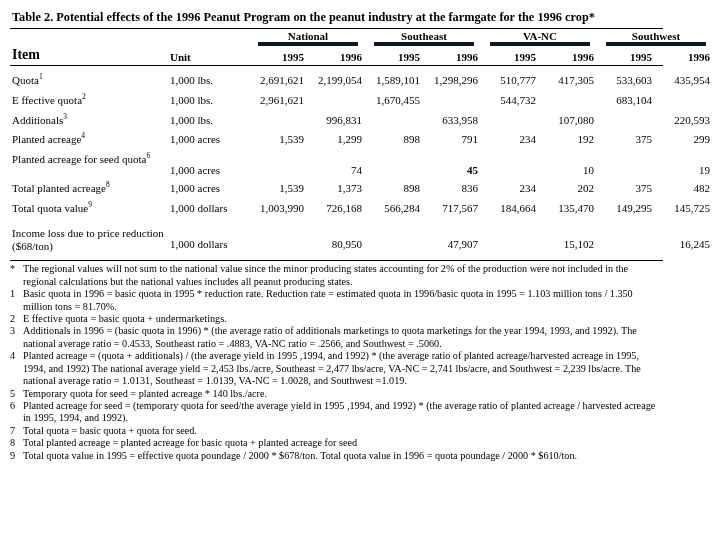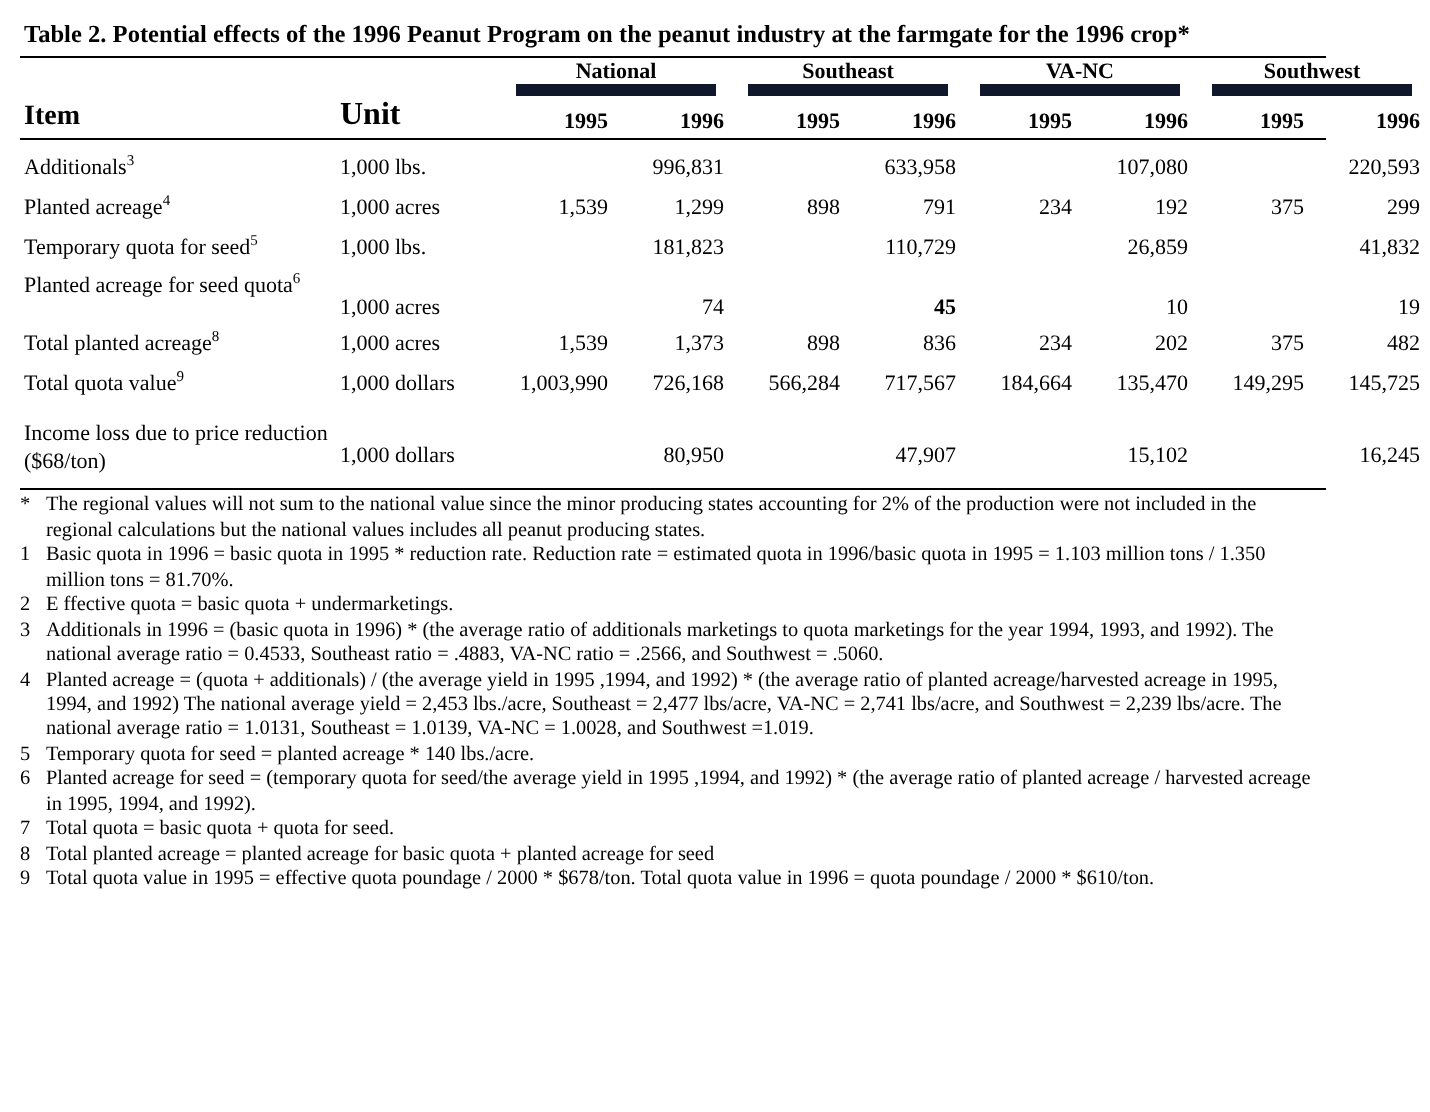--- a/index.html
+++ b/index.html
@@ -45,41 +45,41 @@
   table.main col.c-unit { width: 82px; }
   table.main col.c-num  { width: 58px; }
   .grp-head {
     text-align: center;
     font-size: 11px;
     padding: 1px 0 0 0;
     vertical-align: bottom;
   }
   .grp-head .grp-label {
     display: inline-block;
-    border-bottom: 6px solid #0f172a;
+    border-bottom: 4px solid #0f172a;
     padding: 0 2px 0px 2px;
     min-width: 96px;
     line-height: 1.1;
   }
   .yr-head {
     text-align: right;
     font-size: 11px;
     padding: 1px 4px 2px 0;
     vertical-align: bottom;
     white-space: nowrap;
   }
   .item-head {
     text-align: left;
     font-size: 14px;
     padding: 1px 0 2px 2px;
     vertical-align: bottom;
   }
   .unit-head {
     text-align: left;
-    font-size: 16px;
+    font-size: 11px;
     padding: 1px 0 2px 2px;
     vertical-align: bottom;
     margin-left: 36px;
   }
   td.item {
     text-align: left;
     padding: 3px 2px 3px 2px;
     vertical-align: top;
     line-height: 1.25;
   }
@@ -181,21 +181,45 @@
       <col class="c-num">
         <col class="c-num">
       <col class="c-num">
         <col class="c-num">
     </colgroup>
     <tbody>
       <tr class="spacer-row">
           <td colspan="10"></td>
         </tr>
 
-
+      <tr>
+        <td class="item"><span>Quota</span><sup>1</sup></td>
+        <td class="unit">1,000 lbs.</td>
+        <td class="num">2,691,621</td>
+        <td class="num">2,199,054</td>
+        <td class="num">1,589,101</td>
+        <td class="num">1,298,296</td>
+        <td class="num">510,777</td>
+        <td class="num">417,305</td>
+        <td class="num">533,603</td>
+        <td class="num">435,954</td>
+      </tr>
+
+      <tr>
+        <td class="item"><span>E ffective quota</span><sup>2</sup></td>
+        <td class="unit">1,000 lbs.</td>
+        <td class="num">2,961,621</td>
+        <td class="num"></td>
+        <td class="num">1,670,455</td>
+        <td class="num"></td>
+        <td class="num">544,732</td>
+        <td class="num"></td>
+        <td class="num">683,104</td>
+        <td class="num"></td>
+      </tr>
 
       <tr>
         <td class="item"><span>Additionals</span><sup>3</sup></td>
         <td class="unit">1,000 lbs.</td>
         <td class="num"></td>
         <td class="num">996,831</td>
         <td class="num"></td>
         <td class="num">633,958</td>
         <td class="num"></td>
         <td class="num">107,080</td>
@@ -209,32 +233,20 @@
         <td class="num">1,539</td>
         <td class="num">1,299</td>
         <td class="num">898</td>
         <td class="num">791</td>
         <td class="num">234</td>
         <td class="num">192</td>
         <td class="num">375</td>
         <td class="num">299</td>
       </tr>
 
-      <tr>
-        <td class="item"><span>Temporary quota for seed</span><sup>5</sup></td>
-        <td class="unit">1,000 lbs.</td>
-        <td class="num"></td>
-        <td class="num">181,823</td>
-        <td class="num"></td>
-        <td class="num">110,729</td>
-        <td class="num"></td>
-        <td class="num">26,859</td>
-        <td class="num"></td>
-        <td class="num">41,832</td>
-      </tr>
 
       <tr>
         <td class="item"><span>Planted acreage for seed quota</span><sup>6</sup></td>
         <td class="unit" style="padding-top:14px;">1,000 acres</td>
         <td class="num" style="padding-top:14px;"></td>
         <td class="num" style="padding-top:14px;">74</td>
         <td class="num" style="padding-top:14px;"></td>
         <td class="num" style="padding-top:14px;font-weight:bold;">45</td>
         <td class="num" style="padding-top:14px;"></td>
         <td class="num" style="padding-top:14px;">10</td>

